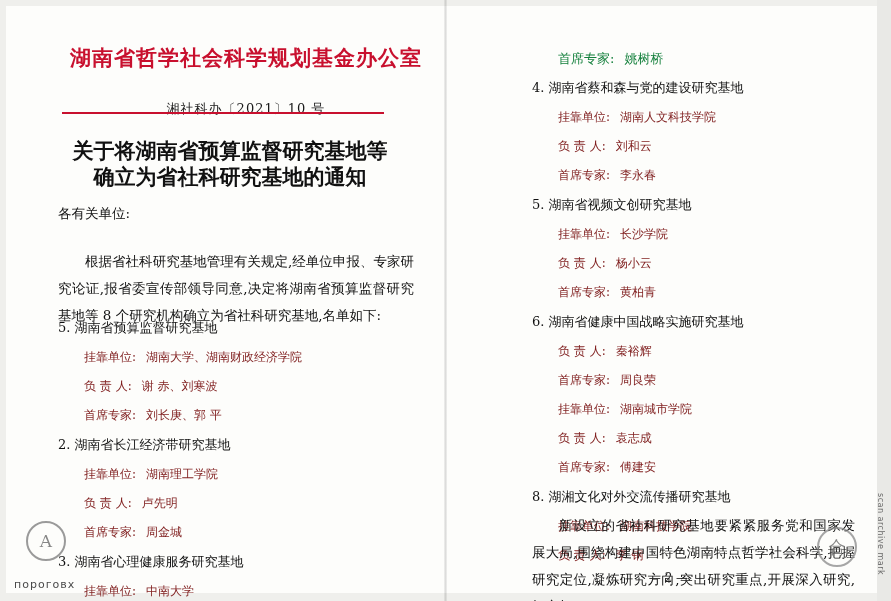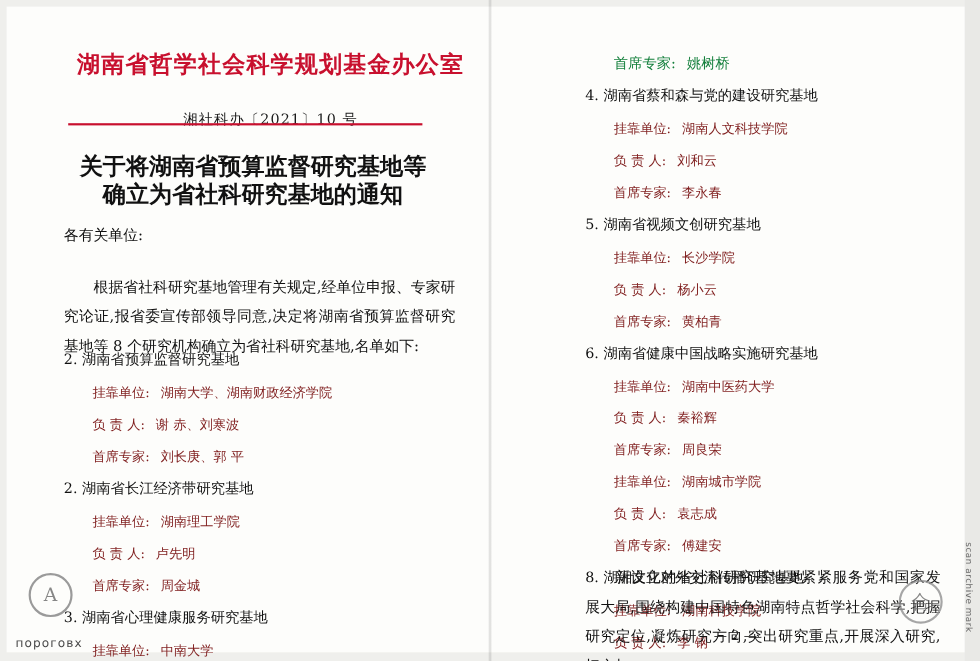--- a/index.html
+++ b/index.html
@@ -200,21 +200,21 @@
       <div>确立为省社科研究基地的通知</div>
     </div>
 
     <div class="salutation">各有关单位:</div>
 
     <div class="body-para">根据省社科研究基地管理有关规定,经单位申报、专家研究论证,报省委宣传部领导同意,决定将湖南省预算监督研究基地等 8 个研究机构确立为省社科研究基地,名单如下:</div>
 
     <div class="entry-list-left">
 
       <div class="entry">
-        <div class="entry-title">2. 湖南省预算监督研究基地</div>
+        <div class="entry-title">5. 湖南省预算监督研究基地</div>
         <div class="entry-field">
           <span class="field-label">挂靠单位:</span><span class="field-value">湖南大学、湖南财政经济学院</span>
         </div>
         <div class="entry-field">
           <span class="field-label">负 责 人:</span><span class="field-value">谢  赤、刘寒波</span>
         </div>
         <div class="entry-field">
           <span class="field-label">首席专家:</span><span class="field-value">刘长庚、郭  平</span>
         </div>
       </div>
@@ -278,23 +278,20 @@
           <span class="field-label">负 责 人:</span><span class="field-value">杨小云</span>
         </div>
         <div class="entry-field">
           <span class="field-label">首席专家:</span><span class="field-value">黄柏青</span>
         </div>
       </div>
 
       <div class="entry">
         <div class="entry-title">6. 湖南省健康中国战略实施研究基地</div>
         <div class="entry-field">
-          <span class="field-label">挂靠单位:</span><span class="field-value">湖南中医药大学</span>
-        </div>
-        <div class="entry-field">
           <span class="field-label">负 责 人:</span><span class="field-value">秦裕辉</span>
         </div>
         <div class="entry-field">
           <span class="field-label">首席专家:</span><span class="field-value">周良荣</span>
         </div>
       </div>
 
       <div class="entry">
         <div class="entry-field">
           <span class="field-label">挂靠单位:</span><span class="field-value">湖南城市学院</span>

